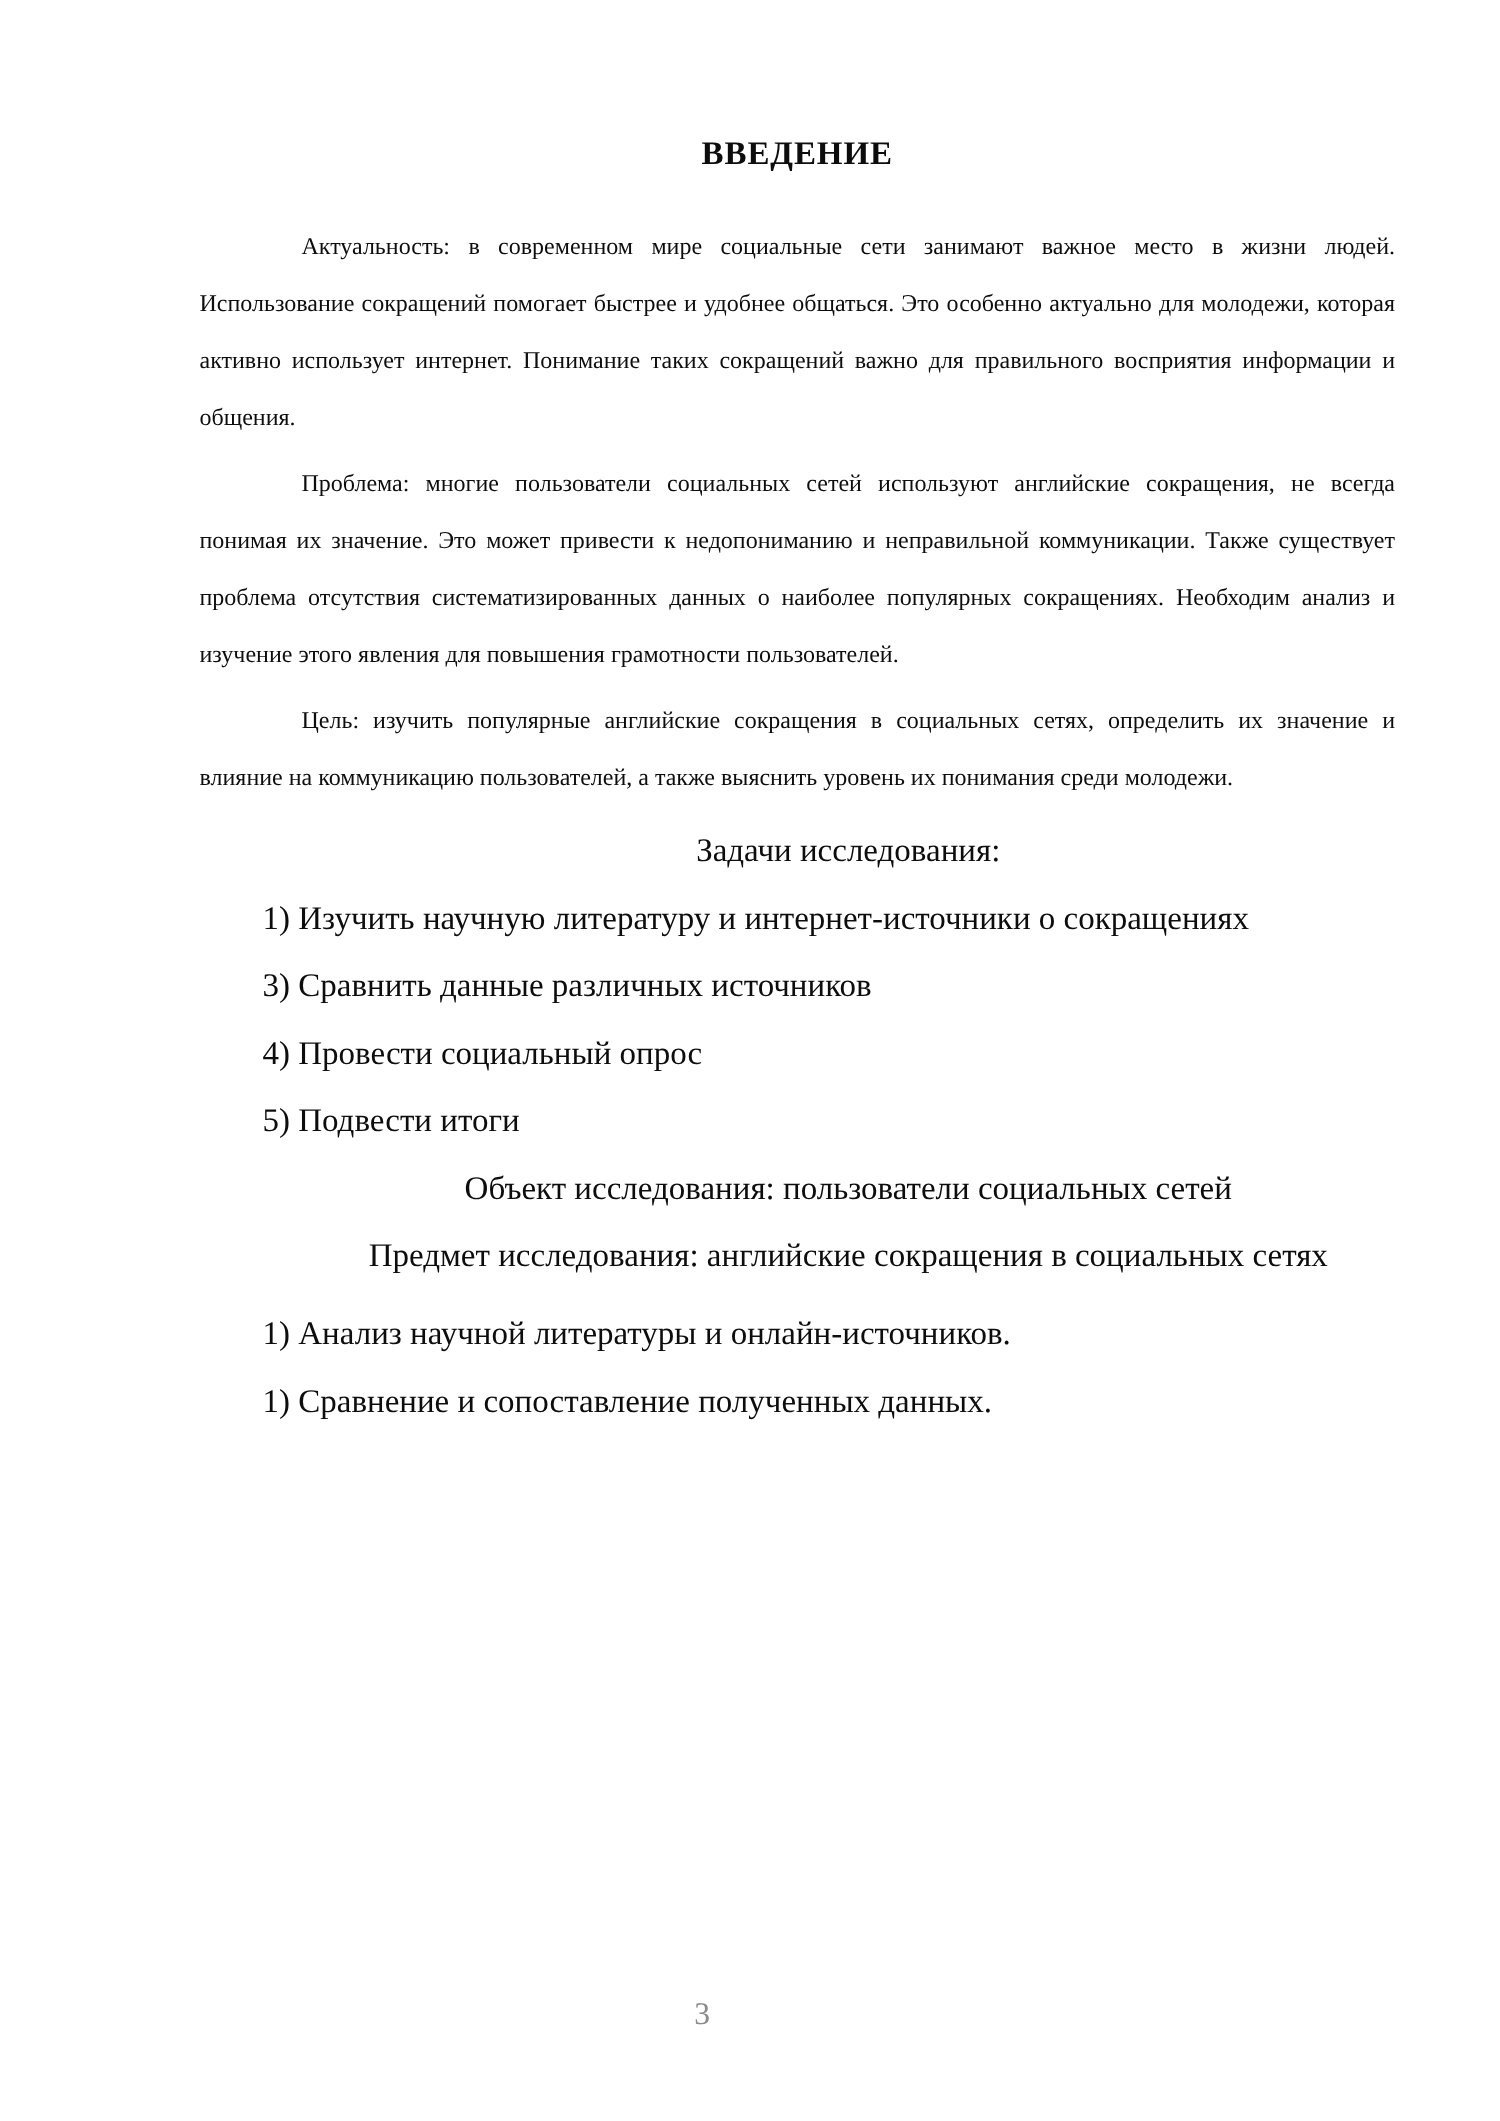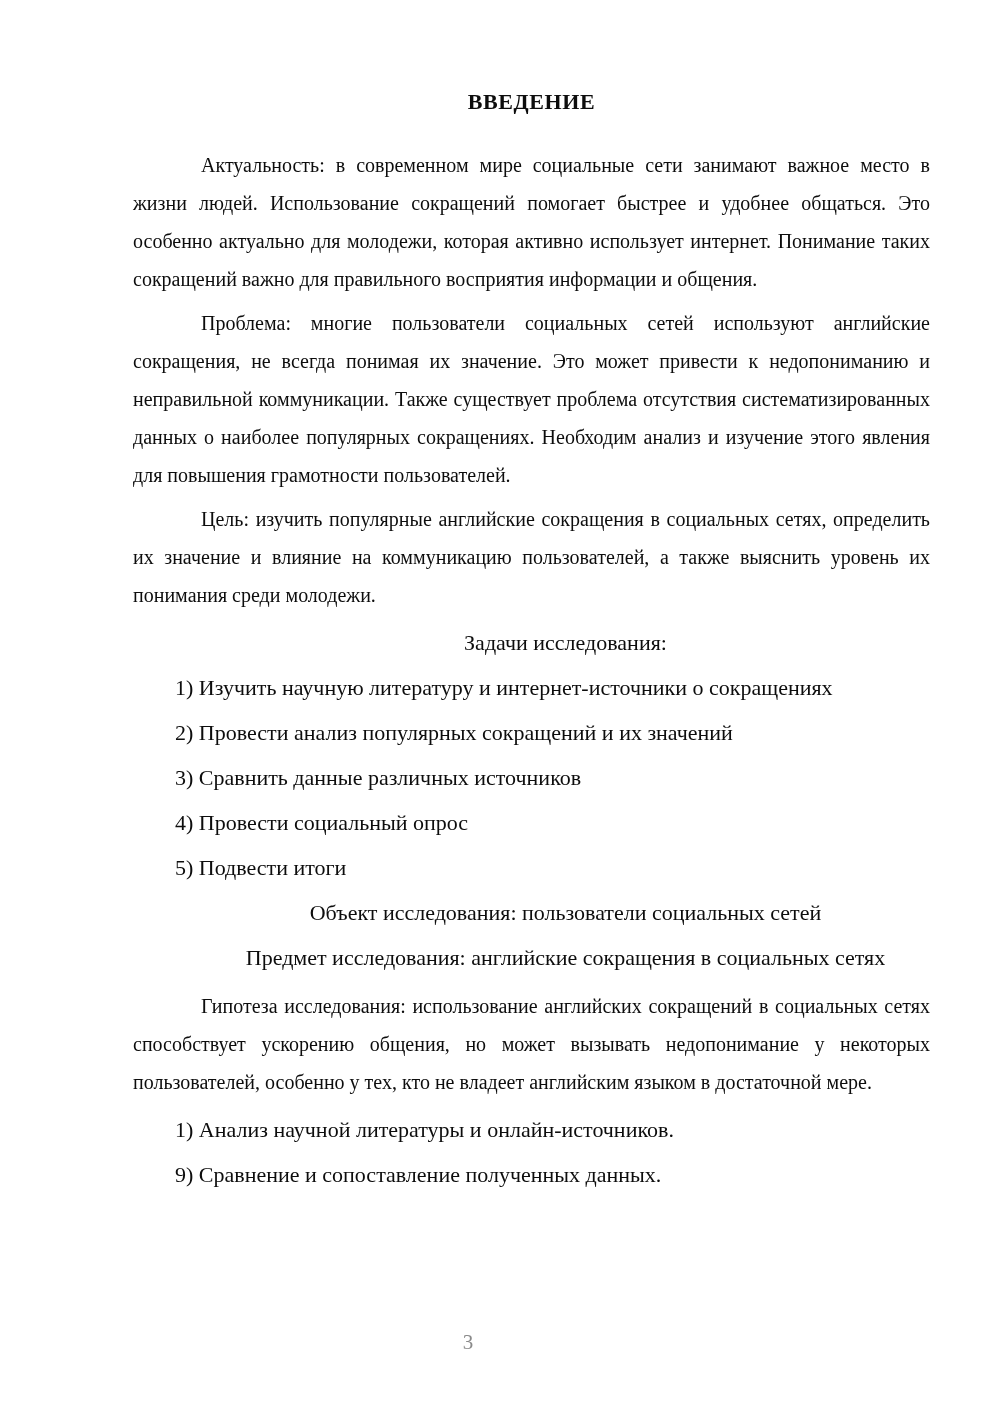--- a/index.html
+++ b/index.html
@@ -26,21 +26,21 @@
   .doc-title {
     font-size: 22px;
     font-weight: bold;
     text-align: center;
     letter-spacing: 0.6px;
     margin: 0 0 30px 0;
     line-height: 1.25;
   }
   p.para {
     margin: 0 0 6px 0;
-    font-size: 20px;
+    font-size: 16px;
     line-height: 38px;
     text-align: justify;
     text-justify: inter-word;
     text-indent: 68px;
     hyphens: none;
   }
   
   p.lead-line {
     margin: 0;
     font-size: 22px;
@@ -79,34 +79,32 @@
 
     <p class="para">Актуальность: в современном мире социальные сети занимают важное место в жизни людей. Использование сокращений помогает быстрее и удобнее общаться. Это особенно актуально для молодежи, которая активно использует интернет. Понимание таких сокращений важно для правильного восприятия информации и общения.</p>
 
     <p class="para">Проблема: многие пользователи социальных сетей используют английские сокращения, не всегда понимая их значение. Это может привести к недопониманию и неправильной коммуникации. Также существует проблема отсутствия систематизированных данных о наиболее популярных сокращениях. Необходим анализ и изучение этого явления для повышения грамотности пользователей.</p>
 
     <p class="para">Цель: изучить популярные английские сокращения в социальных сетях, определить их значение и влияние на коммуникацию пользователей, а также выяснить уровень их понимания среди молодежи.</p>
 
     <p class="lead-line">Задачи исследования:</p>
 
     <p class="list-item">1) Изучить научную литературу и интернет-источники о сокращениях</p>
-    <p class="list-item">2) Провести анализ популярных сокращений и их значений</p>
     <p class="list-item">3) Сравнить данные различных источников</p>
     <p class="list-item">4) Провести социальный опрос</p>
     <p class="list-item">5) Подвести итоги</p>
 
     <p class="lead-line">Объект исследования: пользователи социальных сетей</p>
 
     <p class="lead-line">Предмет исследования: английские сокращения в социальных сетях</p>
 
     <div class="spacer-sm"></div>
 
-    <p class="para">Гипотеза исследования: использование английских сокращений в социальных сетях способствует ускорению общения, но может вызывать недопонимание у некоторых пользователей, особенно у тех, кто не владеет английским языком в достаточной мере.</p>
 
 
     <p class="list-item">1) Анализ научной литературы и онлайн-источников.</p>
-    <p class="list-item">9) Сравнение и сопоставление полученных данных.</p>
+    <p class="list-item">1) Сравнение и сопоставление полученных данных.</p>
 
   </div>
 
   <div class="page-number">3</div>
 
 </div>
 
 </body></html>

